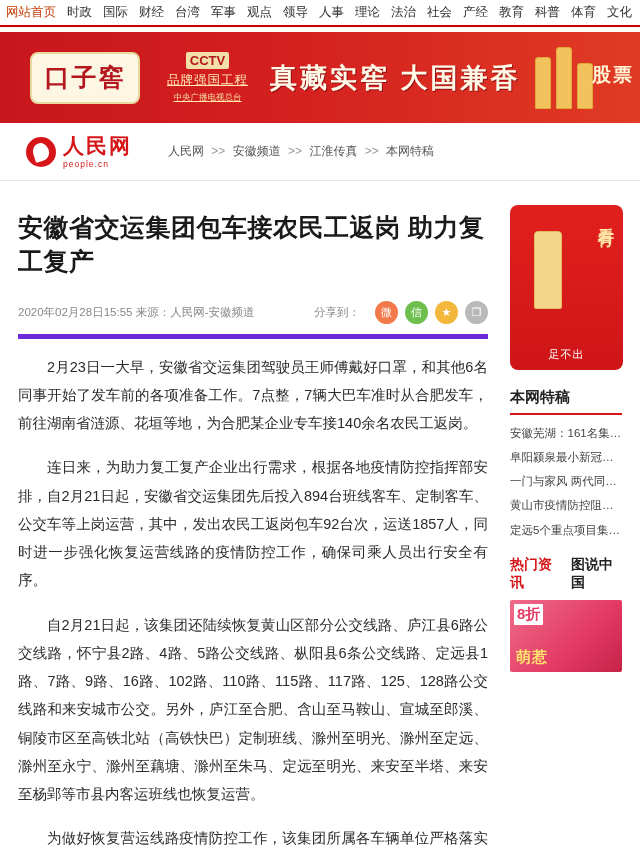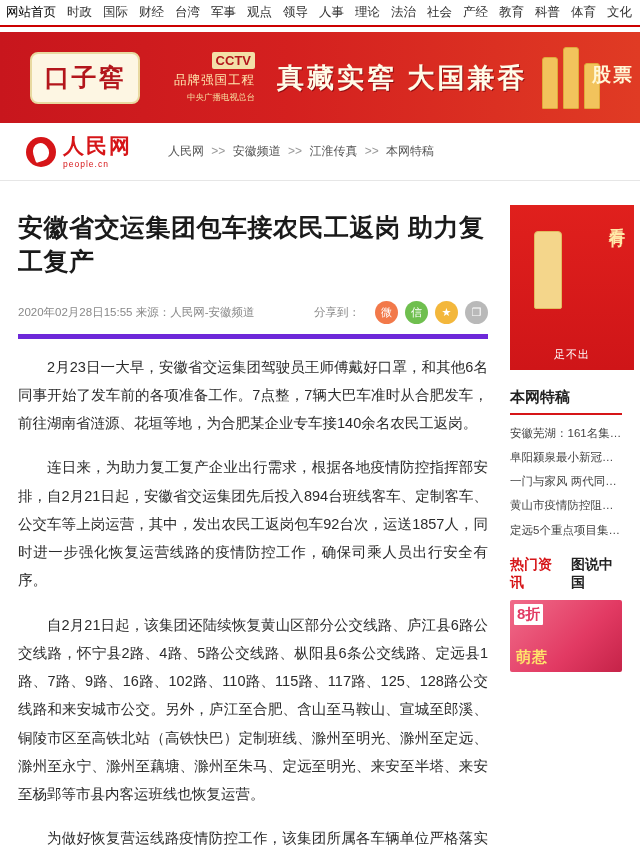--- a/index.html
+++ b/index.html
@@ -22,21 +22,21 @@
     overflow: hidden;
     white-space: nowrap;
   }
   .topnav .nav-item {
     font-size: 12.5px;
     color: #333;
     margin-right: 11px;
     line-height: 25px;
     cursor: pointer;
   }
-  .topnav .nav-item:first-child { color:#000000; }
+  .topnav .nav-item:first-child { color:#c2410c; }
 
   
   .adbanner {
     margin: 4px 0 0 0;
     height: 92px;
     background: linear-gradient(90deg,#c8161d 0%,#d4201f 45%,#e03b24 100%);
     display: flex;
     align-items: center;
     position: relative;
     overflow: hidden;
@@ -50,24 +50,25 @@
     border-radius: 8px;
     display: flex; align-items: center; justify-content: center;
     color: #b3161c;
     font-size: 25px;
     font-weight: bold;
     letter-spacing: 2px;
     font-family: "DejaVu Sans", sans-serif;
     flex: none;
   }
   .ad-cctv {
-    margin-left: 34px;
-    text-align: right;
+    margin-left: 27px;
+    text-align: center;
     color: #ffe9b0;
     flex: none;
+    text-decoration: underline;
   }
   .ad-cctv .c1 {
     font-size: 13px;
     background:#f3e0a8; color:#b3161c;
     padding: 1px 4px; border-radius: 2px;
     display:inline-block;
     font-weight: bold;
   }
   .ad-cctv .c2 { font-size: 12.5px; margin-top:3px; color:#ffe9b0; letter-spacing:1px;}
   .ad-cctv .c3 { font-size: 8.5px; margin-top:3px; color:#f6dca0; }
@@ -170,25 +171,25 @@
     font-size: 14.5px;
     line-height: 1.95;
     color: #2b2b2b;
     margin: 0 0 16px 0;
     text-align: justify;
     text-indent: 2em;
   }
 
   
   .side-ad {
-    width: 124px; height: 165px;
+    width: 113px; height: 165px;
     background: linear-gradient(180deg,#e0201d 0%,#cf1518 100%);
     position: relative;
     overflow: hidden;
-    border-radius: 0;
+    border-radius: 8px;
   }
   .side-ad .sa-col {
     position: absolute; right: 7px; top: 10px;
     color: #ffe9a8; font-size: 16px; font-weight: bold;
     writing-mode: vertical-rl;
     letter-spacing: 3px;
   }
   .side-ad .sa-bottle {
     position: absolute; left: 24px; top: 26px;
     width: 28px; height: 78px;

